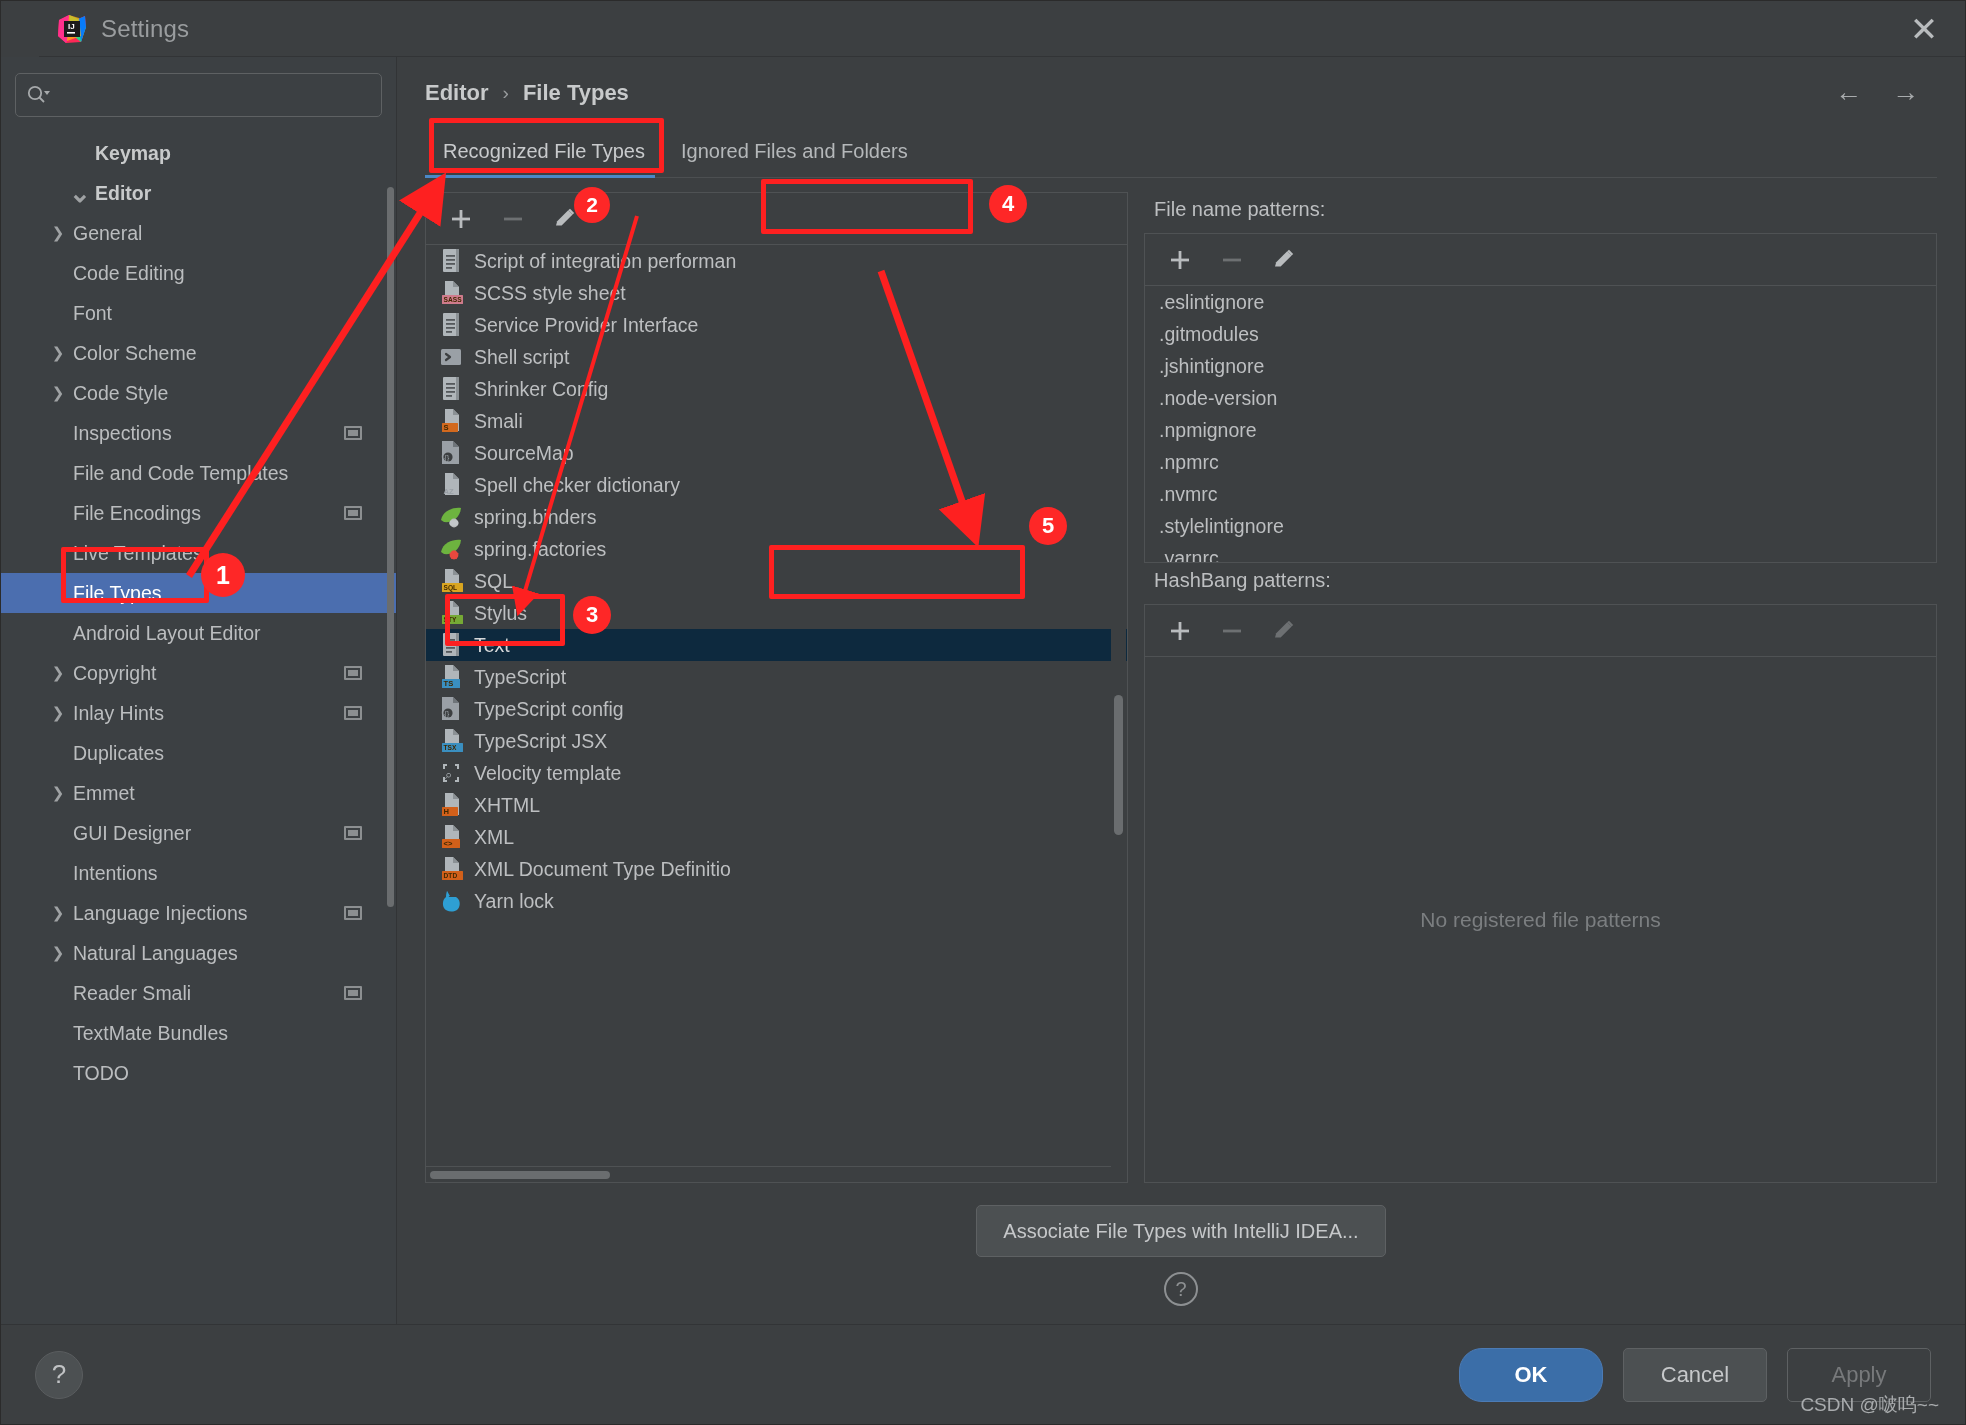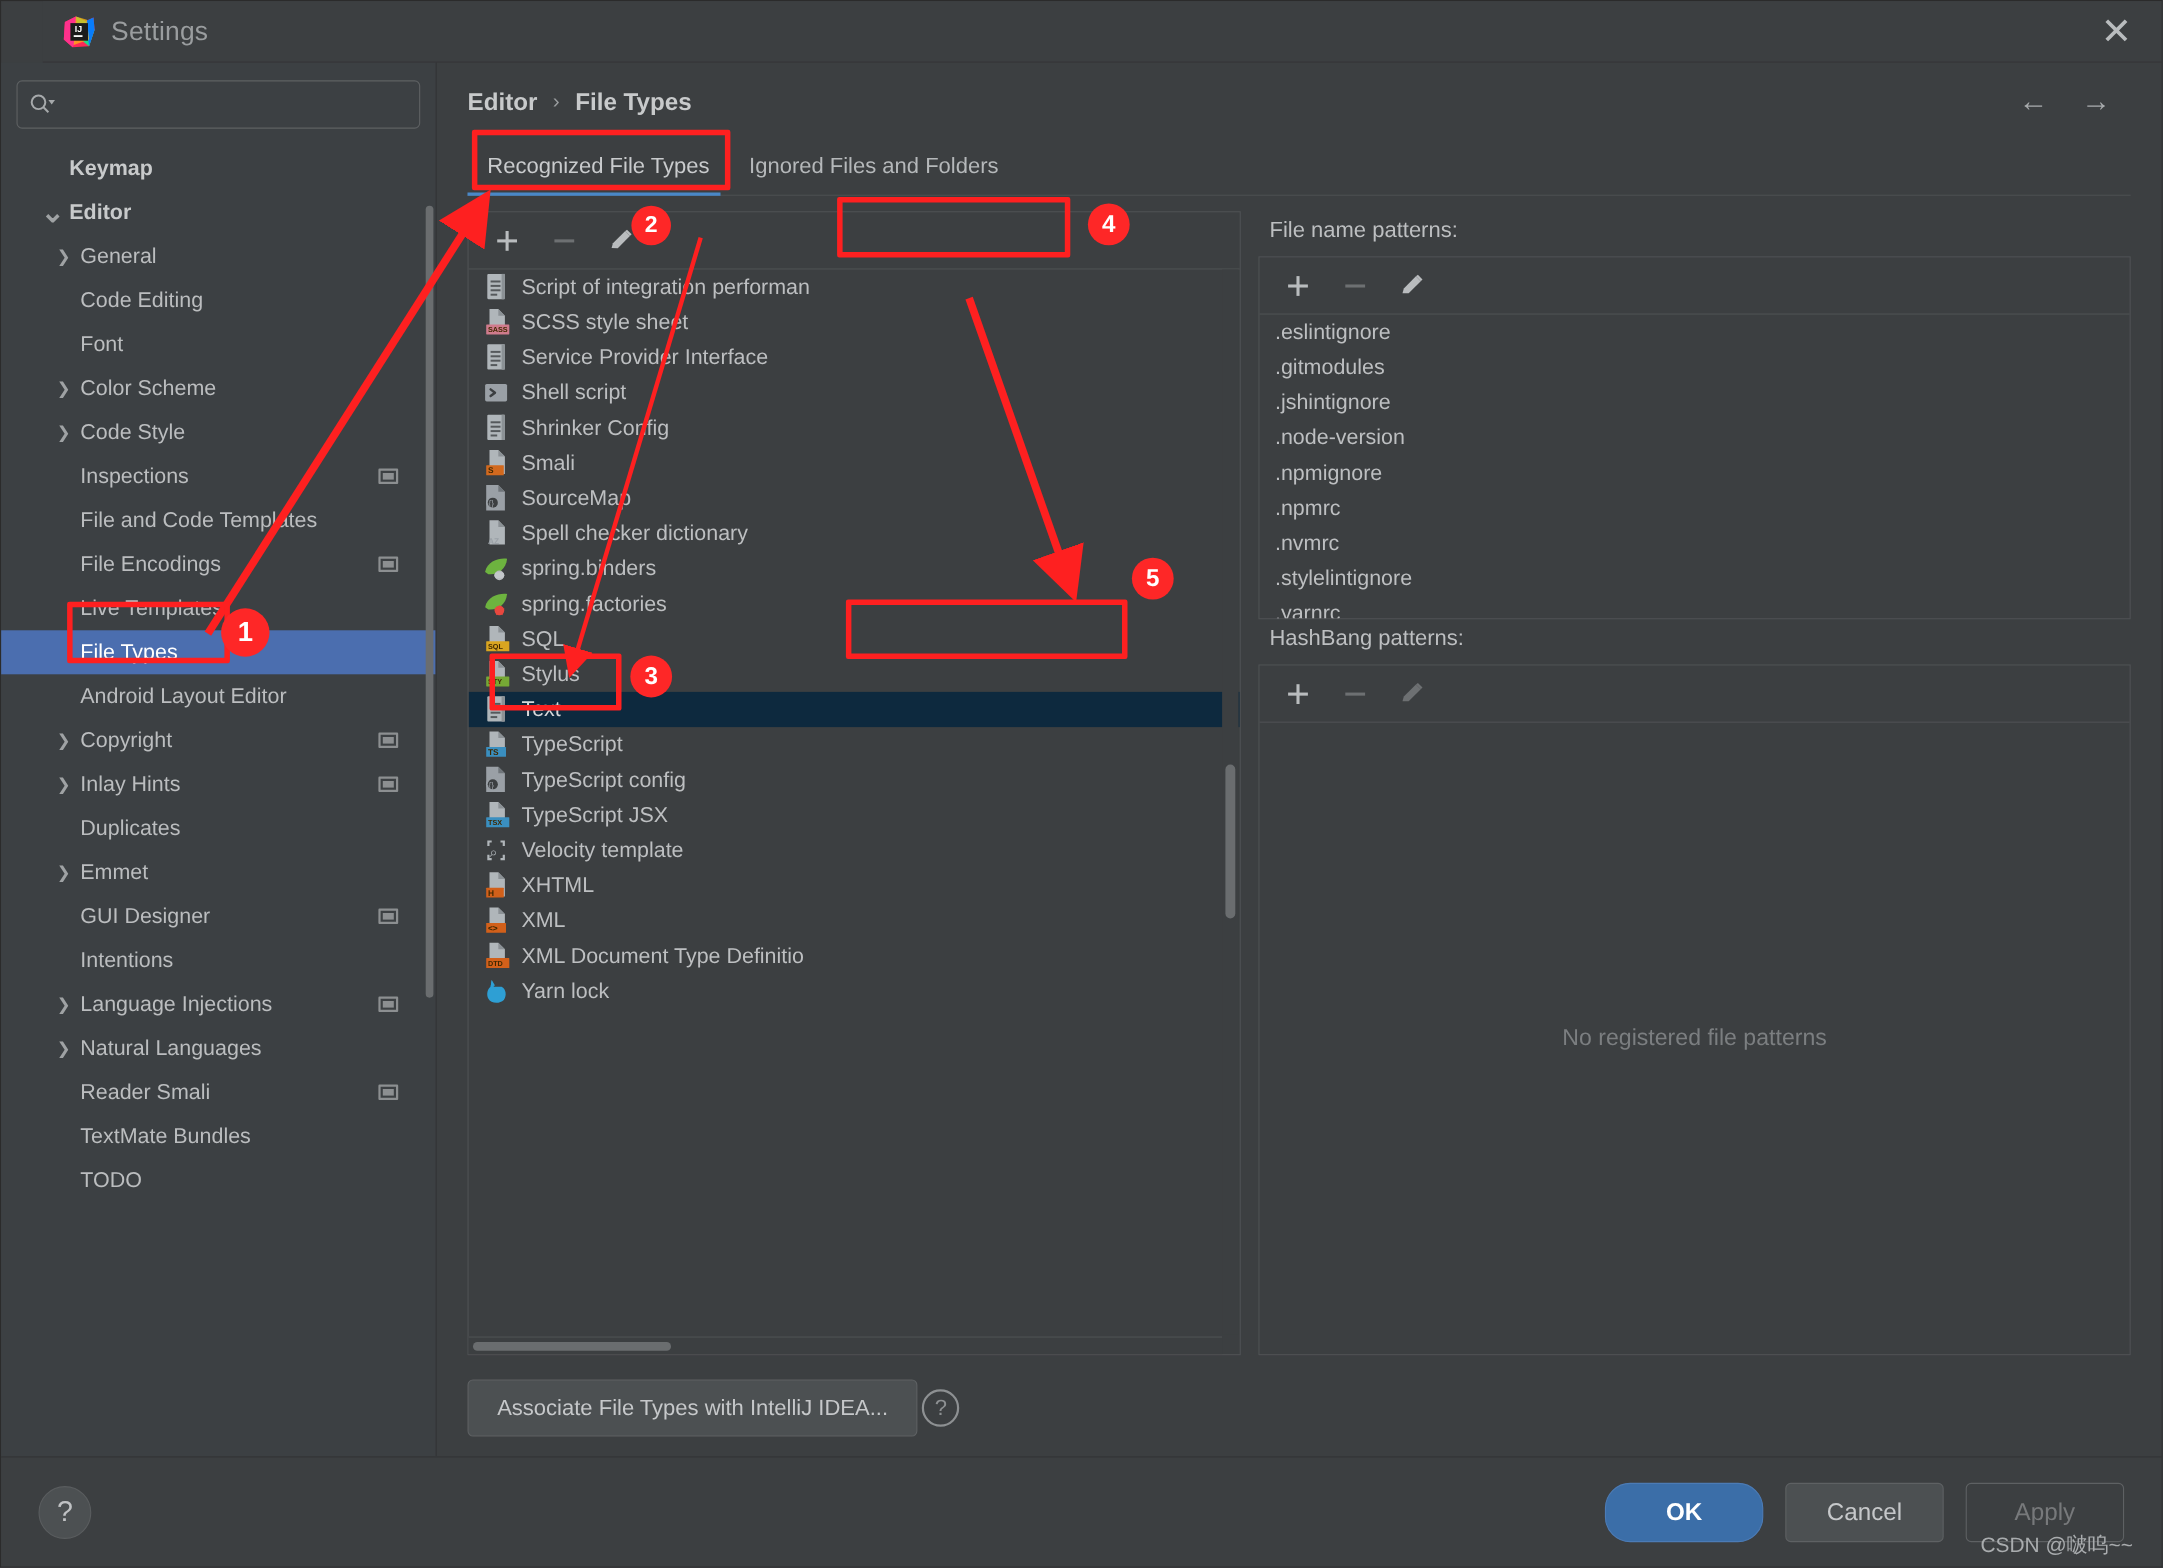--- a/index.html
+++ b/index.html
@@ -57,21 +57,21 @@
     border: 0; background: transparent; outline: none;
     color: #bbbbbb; font-size: 17px; width: 100%;
     font-family: "Liberation Sans", sans-serif;
   }
   .tree { flex: 1 1 auto; overflow: hidden; padding-top: 6px; position: relative; }
   .tree-row {
     height: 40px; display: flex; align-items: center;
     padding-left: 30px; color: #bbbdbf; font-size: 19.5px;
     white-space: nowrap; cursor: default;
   }
-  .tree-row.lvl0 { padding-left: 36px; }
+  .tree-row.lvl0 { padding-left: 20px; margin-left: 48px; }
   .tree-row.lvl1 { padding-left: 46px; }
   .tree-row.bold { font-weight: bold; color: #c8cacb; }
   .tree-row.selected { background: #4b6eaf; color: #ffffff; }
   .chev {
     width: 22px; flex: 0 0 22px; display: inline-flex; align-items: center;
     justify-content: center; color: #9fa2a4; font-size: 15px; margin-right: 4px;
   }
   .chev.empty { visibility: hidden; }
   .tree-label { margin-left: 0; }
   .tree-row .spacer { flex: 1 1 auto; }
@@ -145,21 +145,21 @@
   .section-label { font-size: 20px; color: #bdbfc1; padding: 6px 0 12px 10px;}
   .patterns-panel { flex: 0 0 auto; height: 330px; }
   .prow { height: 32px; display:flex; align-items:center; padding-left: 14px;
           color:#bdbfc1; font-size: 19.5px; white-space:nowrap;}
   .plist { flex:1 1 auto; overflow:hidden; position:relative;}
   .hashbang-panel { flex: 1 1 auto; margin-top: 0;}
   .empty-msg { flex:1 1 auto; display:flex; align-items:center; justify-content:center;
                color: #7b7e80; font-size: 21px;}
 
   
-  .main-bottom { padding: 22px 28px 18px 28px; display:flex; align-items:center; gap: 4px;}
+  .main-bottom { padding: 22px 28px 18px 28px; display:flex; align-items:center; gap: 15px; flex-direction: column;}
   .assoc-btn {
     height: 52px; padding: 0 26px; border: 1px solid #5e6163; border-radius: 5px;
     background: #4c5052; color: #c6c8ca; font-size: 20px; cursor:pointer;
     font-family:"Liberation Sans", sans-serif;
   }
   .help-circle {
     width: 34px; height:34px; border-radius:50%; border: 2px solid #8d9092;
     color:#8d9092; font-size: 20px; display:flex; align-items:center; justify-content:center;
     cursor:pointer;
   }

